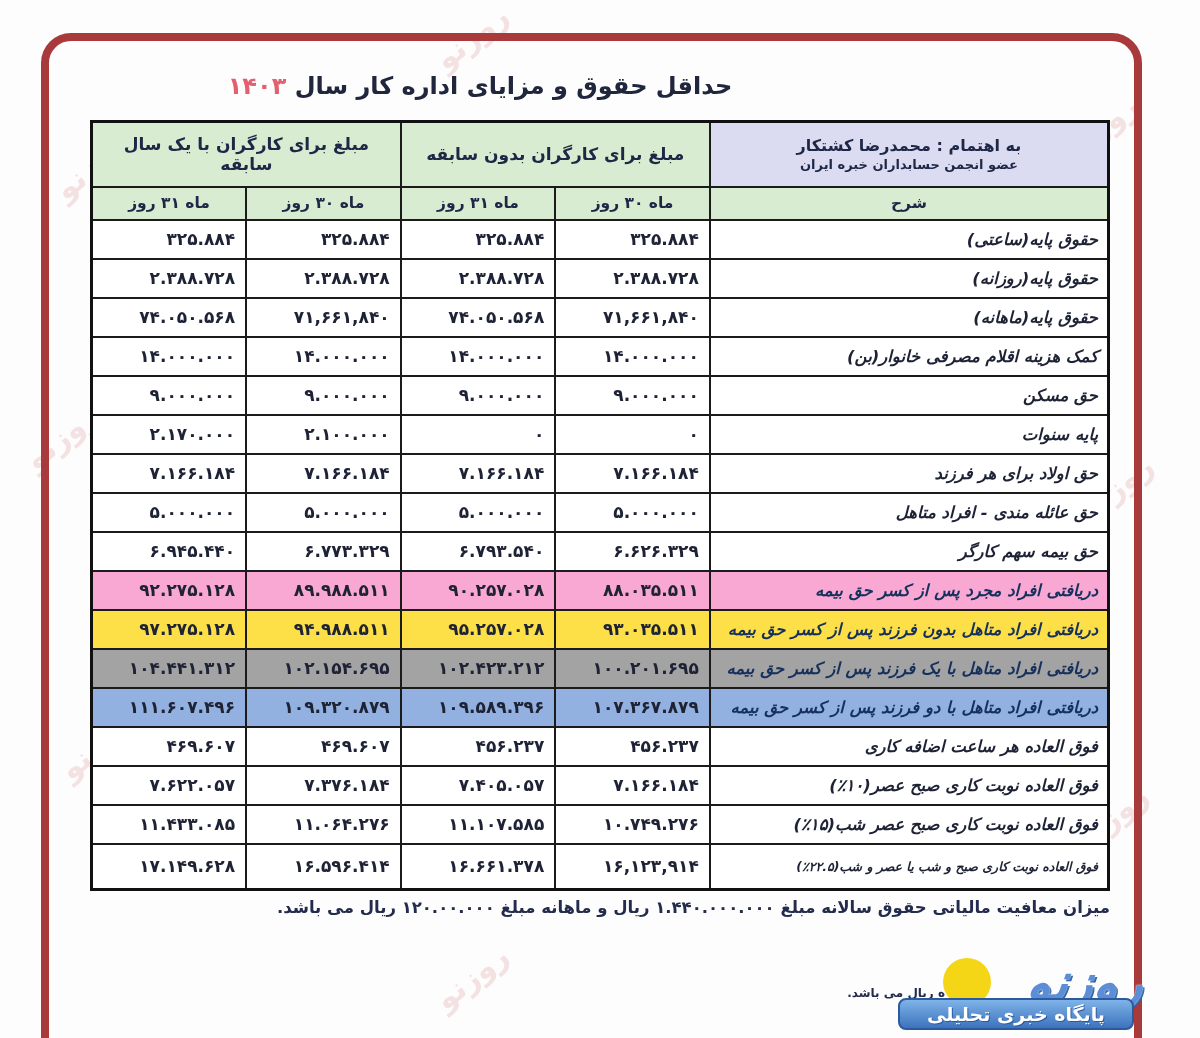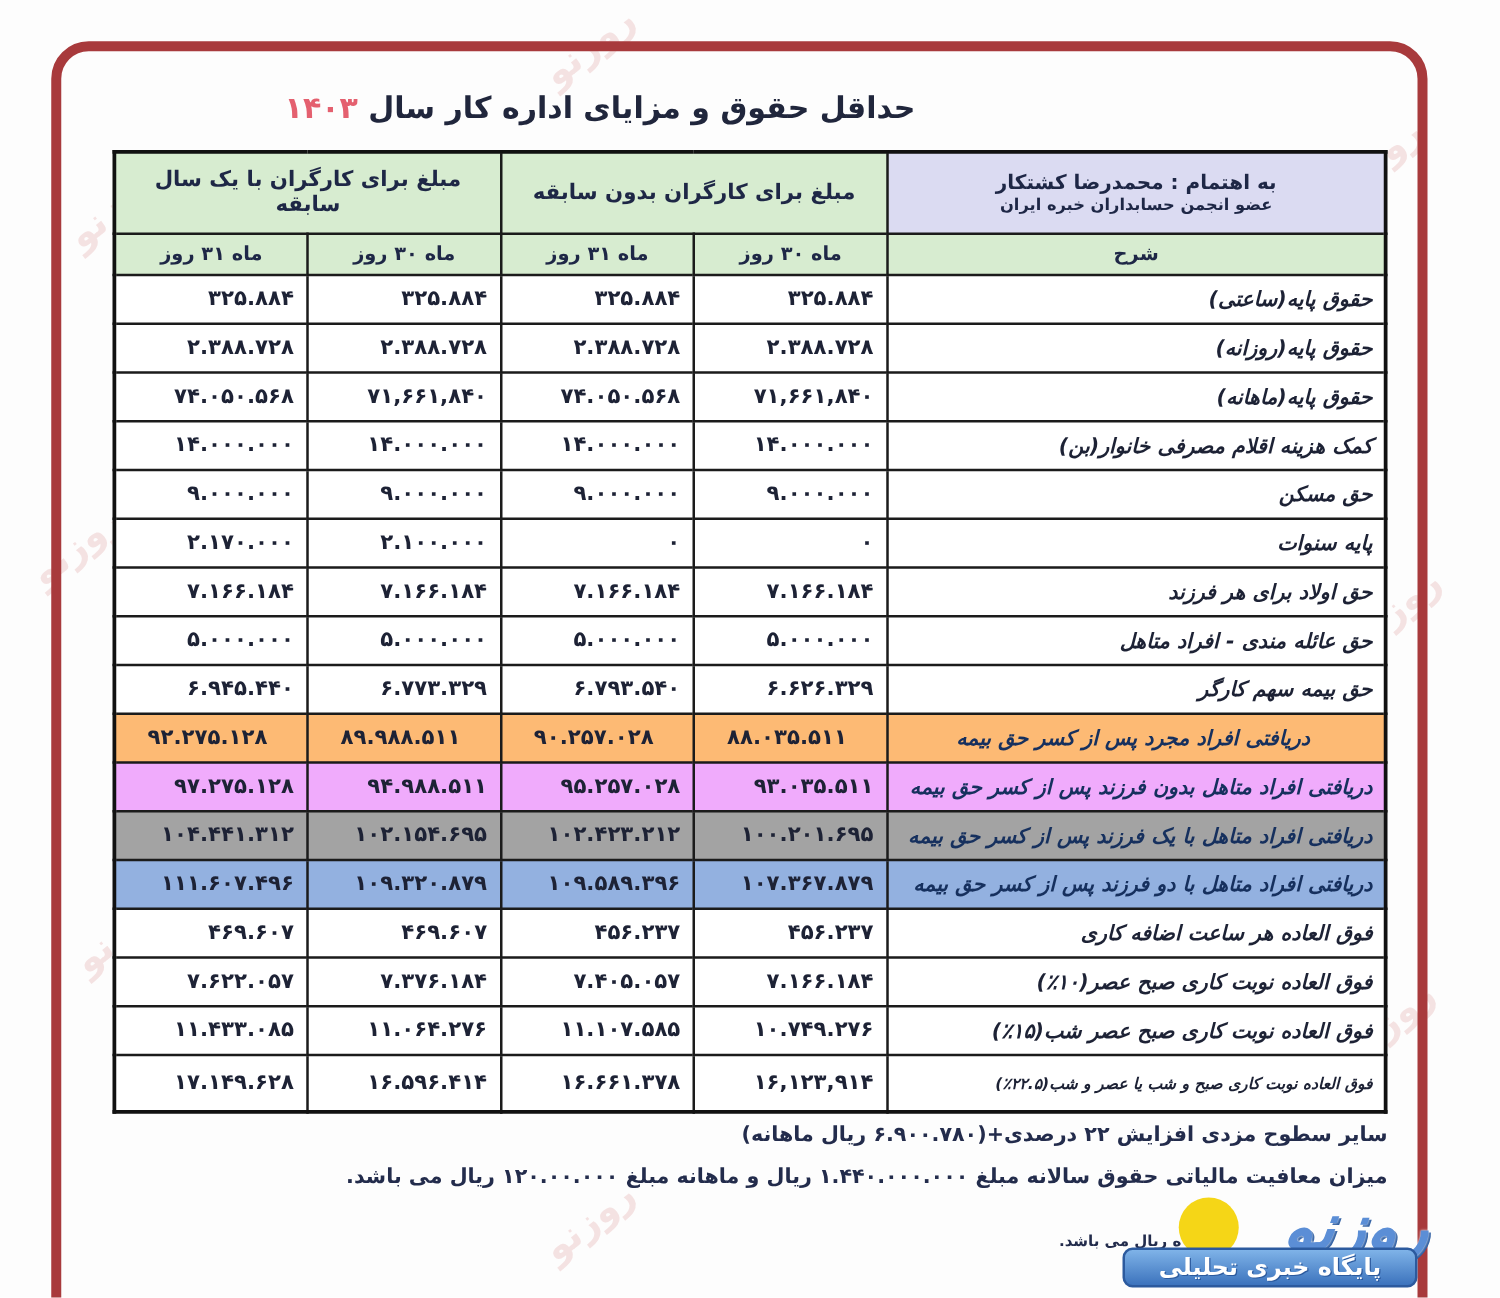--- a/index.html
+++ b/index.html
@@ -59,22 +59,22 @@
     vertical-align:middle; padding:2px 4px;
   }
   thead tr.sub-row th { height:33px; font-size:15.5px; }
 
   tbody td { height:39px; font-size:17px; }
   tbody td.label { text-align:right; padding-right:9px; padding-left:4px; font-size:16.5px;font-style:italic; }
   tbody td.num   { text-align:right; padding-right:10px; padding-left:4px; letter-spacing:.5px; }
   tbody tr:last-child td { height:46px;text-align:right; }
   tbody tr:last-child td.label { font-size:12.5px; }
 
-  tr.b1 td { background:#fdba74;text-align:center; }
-  tr.b2 td { background:#f0abfc; }
+  tr.b1 td { background:#f9a8d4; }
+  tr.b2 td { background:#fde047; }
   tr.b3 td { background:#a3a3a3; }
   tr.b4 td { background:#93b1e0; }
   tr.b1 td.label, tr.b2 td.label, tr.b3 td.label, tr.b4 td.label { color:#16305e; }
 
   .fnotes { position:absolute; right:90px; top:898px; width:1020px; text-align:right; z-index:2; }
   .fnote  { font-size:16.5px; color:#232c4c; margin-bottom:14px; }
   .fnote-cut {
     position:absolute; top:88px; right:165px; font-size:12px; color:#232c4c; z-index:2;
   }
 
@@ -259,21 +259,20 @@
         <td class="label">فوق العاده نوبت کاری صبح و شب یا عصر و شب(۲۲.۵٪)</td>
         <td class="num">۱۶,۱۲۳,۹۱۴</td>
         <td class="num">۱۶.۶۶۱.۳۷۸</td>
         <td class="num">۱۶.۵۹۶.۴۱۴</td>
         <td class="num">۱۷.۱۴۹.۶۲۸</td>
       </tr>
     </tbody>
 </table>
 
 <div class="fnotes">
-  <div class="fnote">سایر سطوح مزدی افزایش ۲۲ درصدی+(۶.۹۰۰.۷۸۰ ریال ماهانه)</div>
   <div class="fnote">میزان معافیت مالیاتی حقوق سالانه مبلغ ۱.۴۴۰.۰۰۰.۰۰۰ ریال و ماهانه مبلغ ۱۲۰.۰۰.۰۰۰ ریال می باشد.</div>
   <div class="fnote-cut">ه ریال می باشد.</div>
 </div>
 
 <div class="logo">
   <div class="logo-circle"></div>
   <div class="logo-word">روزنو</div>
   <div class="logo-banner">پایگاه خبری تحلیلی</div>
 </div>
 

